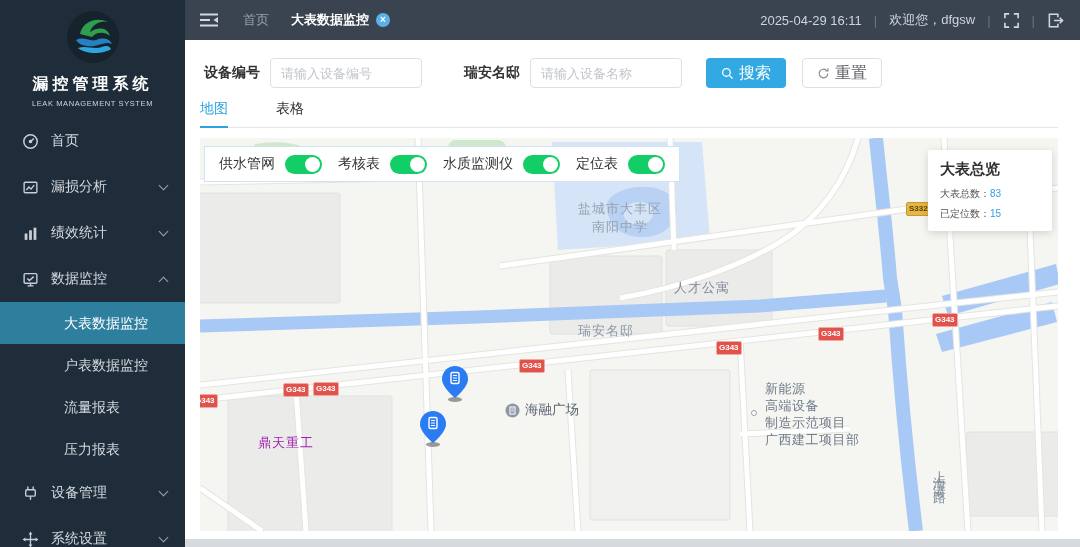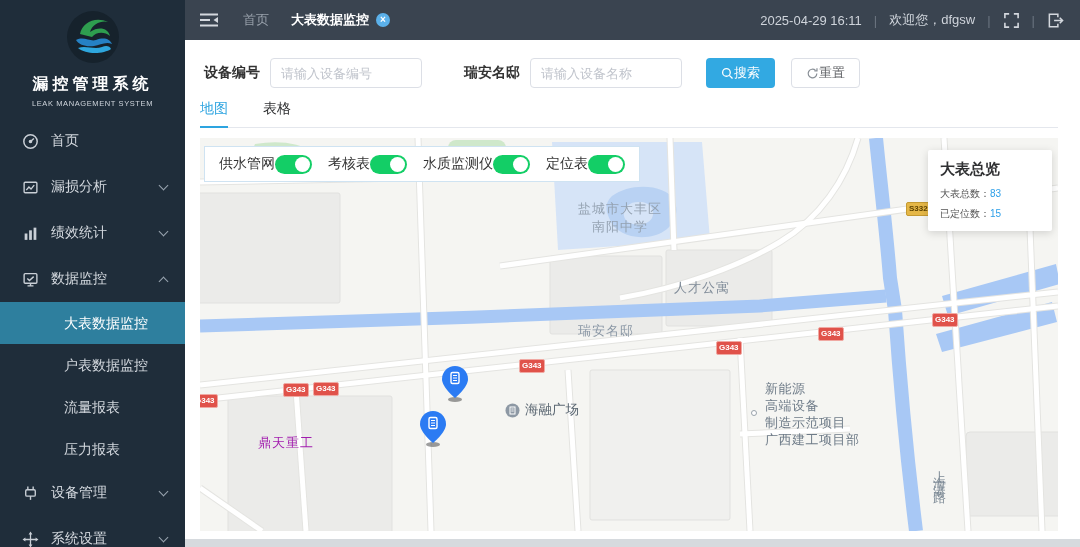--- a/index.html
+++ b/index.html
@@ -36,35 +36,35 @@
 
   
   .content { flex:1; background:#fff; padding:18px 22px 0 15px; position:relative; }
   .footer-strip { height:8px; background:#d6dade; flex:none; }
 
   .search-row { display:flex; align-items:center; gap:10px; margin-bottom:12px; }
   .f-label { font-size:14px; font-weight:700; color:#333; margin-left:4px; }
   .f-input { width:152px; height:30px; border:1px solid #dcdfe6; border-radius:4px; padding:0 10px; font-size:13px; color:#333; outline:none; }
   .f-input::placeholder { color:#c0c4cc; }
   .gap18 { width:18px; }
-  .btn { height:30px; border-radius:4px; font-size:13px; display:inline-flex; align-items:center; padding:0 14px; cursor:pointer; border:1px solid transparent; }
+  .btn { height:30px; border-radius:4px; font-size:16px; display:inline-flex; align-items:center; gap:5px; padding:0 14px; cursor:pointer; border:1px solid transparent; }
   .btn-search { background:#32a9e2; color:#fff; margin-left:14px; }
   .btn-reset { background:#fff; color:#606266; border-color:#dcdfe6; margin-left:6px; }
   .btn svg { width:13px; height:13px; }
 
-  .tabs-row { display:flex; gap:35px; border-bottom:1px solid #e4e7ed; height:28px; margin-bottom:10px; }
+  .tabs-row { display:flex; gap:48px; border-bottom:1px solid #e4e7ed; height:28px; margin-bottom:10px; }
   .vtab { font-size:14px; color:#303133; cursor:pointer; position:relative; padding-bottom:9px; }
   .vtab.active { color:#2da4e0; }
   .vtab.active::after { content:''; position:absolute; left:0; right:0; bottom:-1px; height:2px; background:#2da4e0; }
 
   
   .map { position:relative; width:858px; height:393px; background:#f5f5f2; overflow:hidden; }
   .map-svg { position:absolute; left:0; top:0; }
   .layer-bar { position:absolute; left:4px; top:8px; height:36px; background:#fff; border:1px solid #cfe3f2; display:flex; align-items:center; padding:0 14px; gap:16px; z-index:5; }
-  .layer-item { display:flex; align-items:center; gap:0; font-size:14px; color:#333; }
+  .layer-item { display:flex; align-items:center; gap:10px; font-size:14px; color:#333; }
   .switch { width:37px; height:19px; border-radius:10px; background:#13ce66; position:relative; cursor:pointer; flex:none; }
   .switch::after { content:''; position:absolute; right:2px; top:2px; width:15px; height:15px; border-radius:50%; background:#fff; }
 
   .overview-card { position:absolute; right:6px; top:12px; width:124px; background:#fff; box-shadow:0 2px 8px rgba(0,0,0,.15); border-radius:2px; padding:10px 12px; z-index:5; }
   .ov-title { font-size:15px; font-weight:700; color:#303133; margin-bottom:8px; }
   .ov-row { font-size:10px; color:#555; margin-top:6px; }
   .ov-val { color:#2d9fe8; }
 
   .map-label { position:absolute; color:#8a97a5; font-size:13px; letter-spacing:1px; z-index:2; }
   .lbl-school { left:374px; top:62px; width:92px; text-align:center; color:#94a2b1; line-height:18px; }

